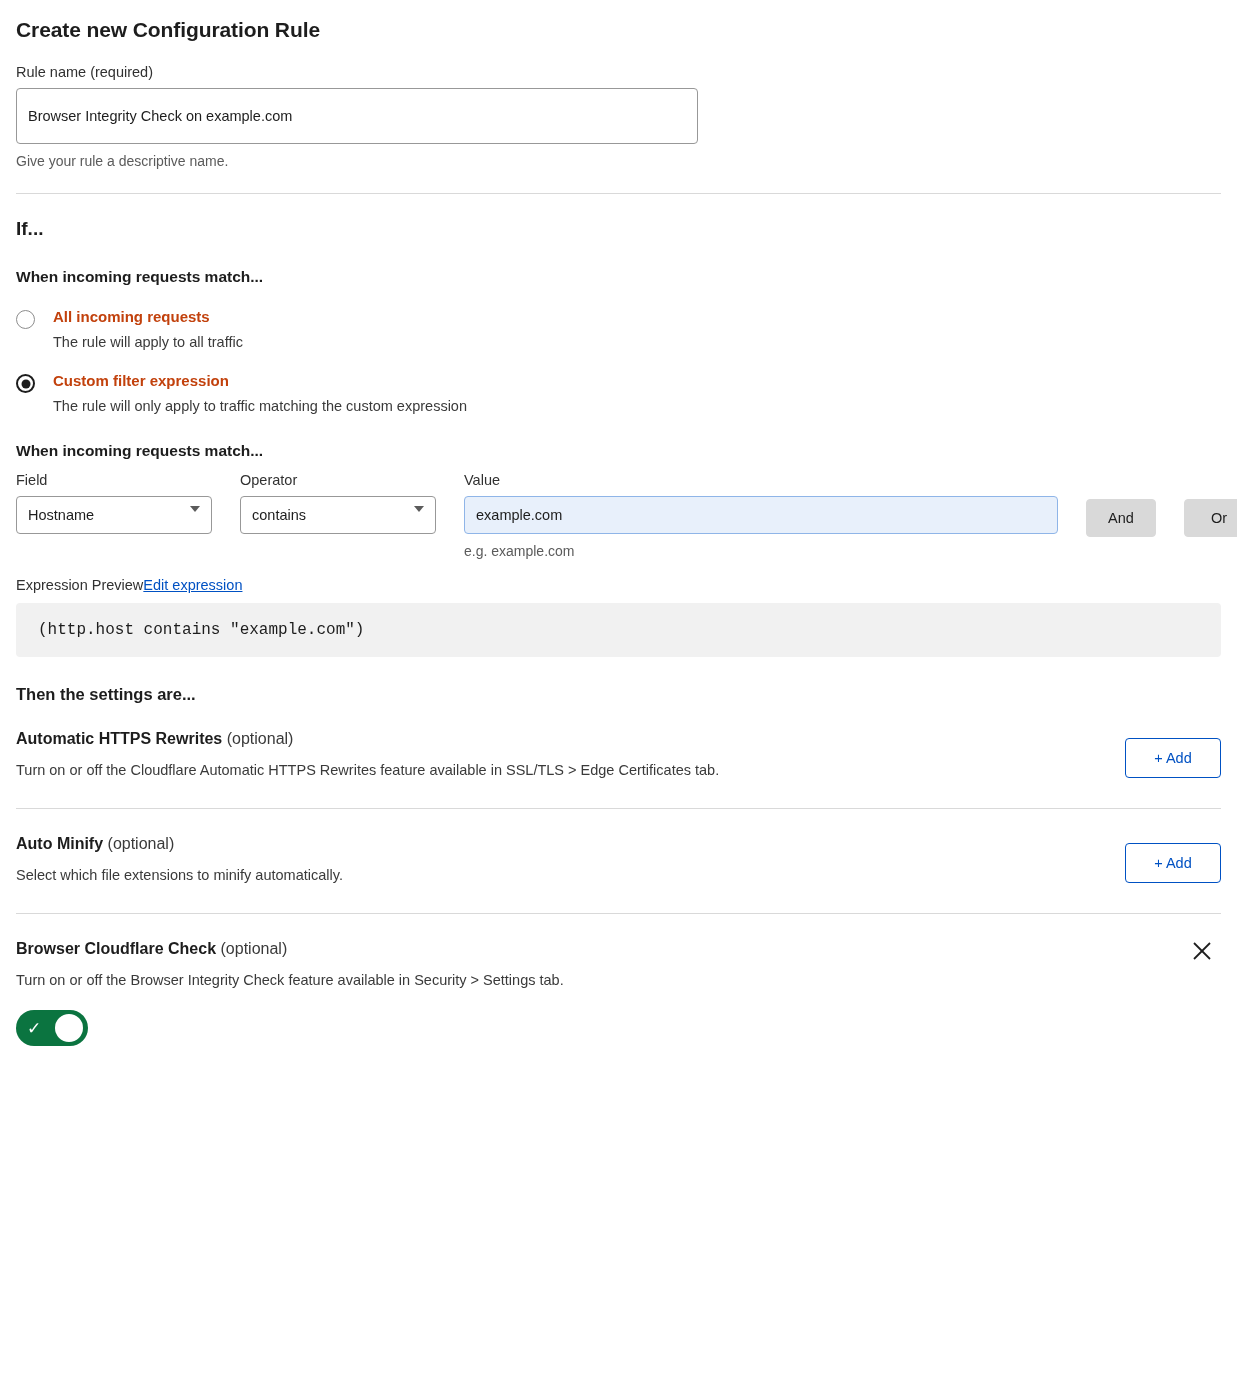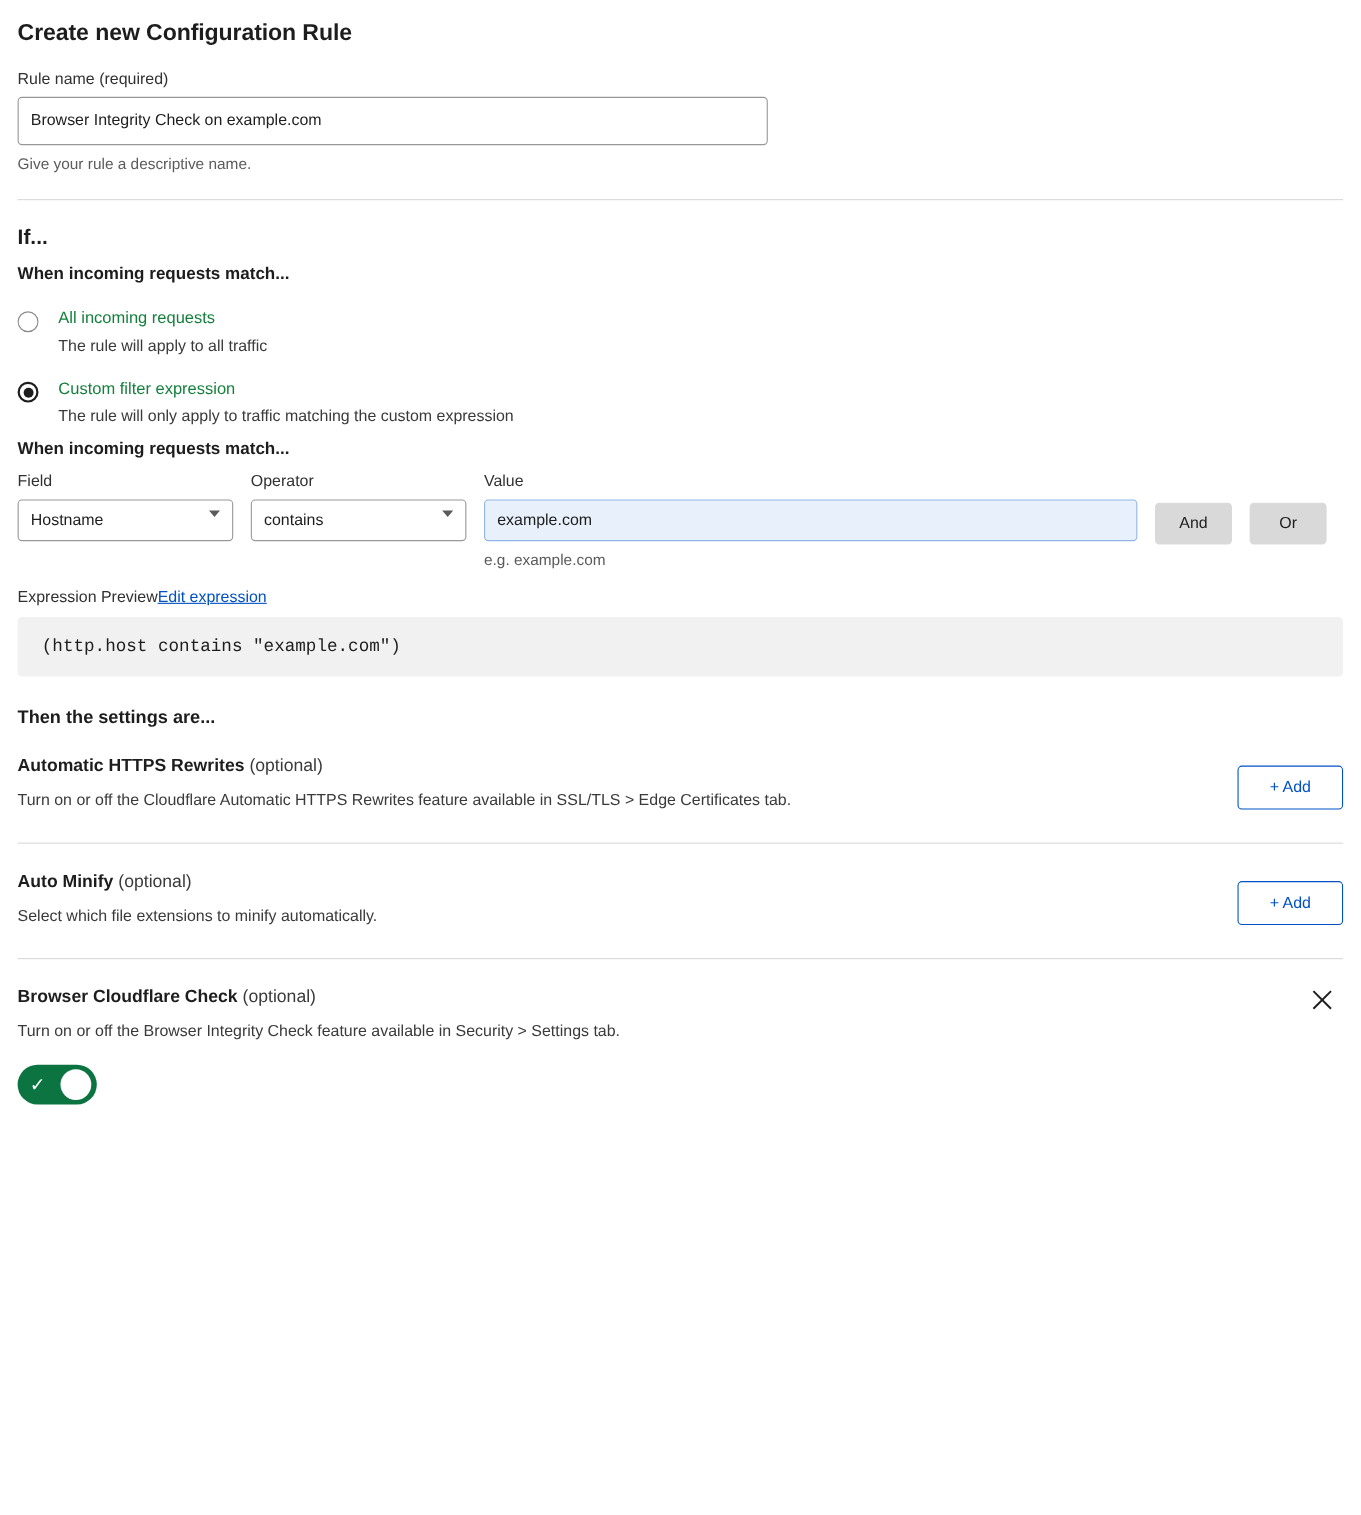--- a/index.html
+++ b/index.html
@@ -24,21 +24,21 @@
     letter-spacing: -0.1px;
   }
   .field-label {
     font-size: 14.5px;
     color: #313131;
     margin-top: 22px;
   }
   .text-input {
     display: block;
     width: 682px;
-    height: 44px;
+    height: 56px;
     margin-top: 8px;
     padding: 0 11px;
     font-size: 14.5px;
     font-family: "Liberation Sans", sans-serif;
     color: #1d1d1d;
     border: 1px solid #989898;
     border-radius: 4px;
     background: #fff;
     outline: none;
   }
@@ -55,21 +55,21 @@
   }
   .section-head {
     font-size: 19px;
     font-weight: bold;
     margin-top: 24px;
     color: #1d1d1d;
   }
   .subhead {
     font-size: 15.5px;
     font-weight: bold;
-    margin-top: 13px;
+    margin-top: 28px;
     color: #1d1d1d;
   }
   .radio-row {
     display: flex;
     align-items: flex-start;
     margin-top: 22px;
   }
   .radio {
     width: 19px;
     height: 19px;
@@ -91,34 +91,34 @@
     top: 50%;
     transform: translate(-50%, -50%);
     width: 9px;
     height: 9px;
     border-radius: 50%;
     background: #1d1d1d;
   }
   .radio-texts { margin-left: 18px; }
   .radio-title {
     font-size: 15px;
-    font-weight: normal;
-    color: #15803d;
+    font-weight: bold;
+    color: #c2410c;
     line-height: 1.2;
   }
   .radio-desc {
     font-size: 14.5px;
     color: #3a3a3a;
     margin-top: 8px;
   }
   .expr-row {
     display: flex;
     align-items: flex-start;
     margin-top: 12px;
-    gap: 16px;
+    gap: 28px;
   }
   .col-label {
     font-size: 14.5px;
     color: #313131;
     margin-bottom: 8px;
   }
   .select-wrap {
     position: relative;
     height: 26px;
   }

